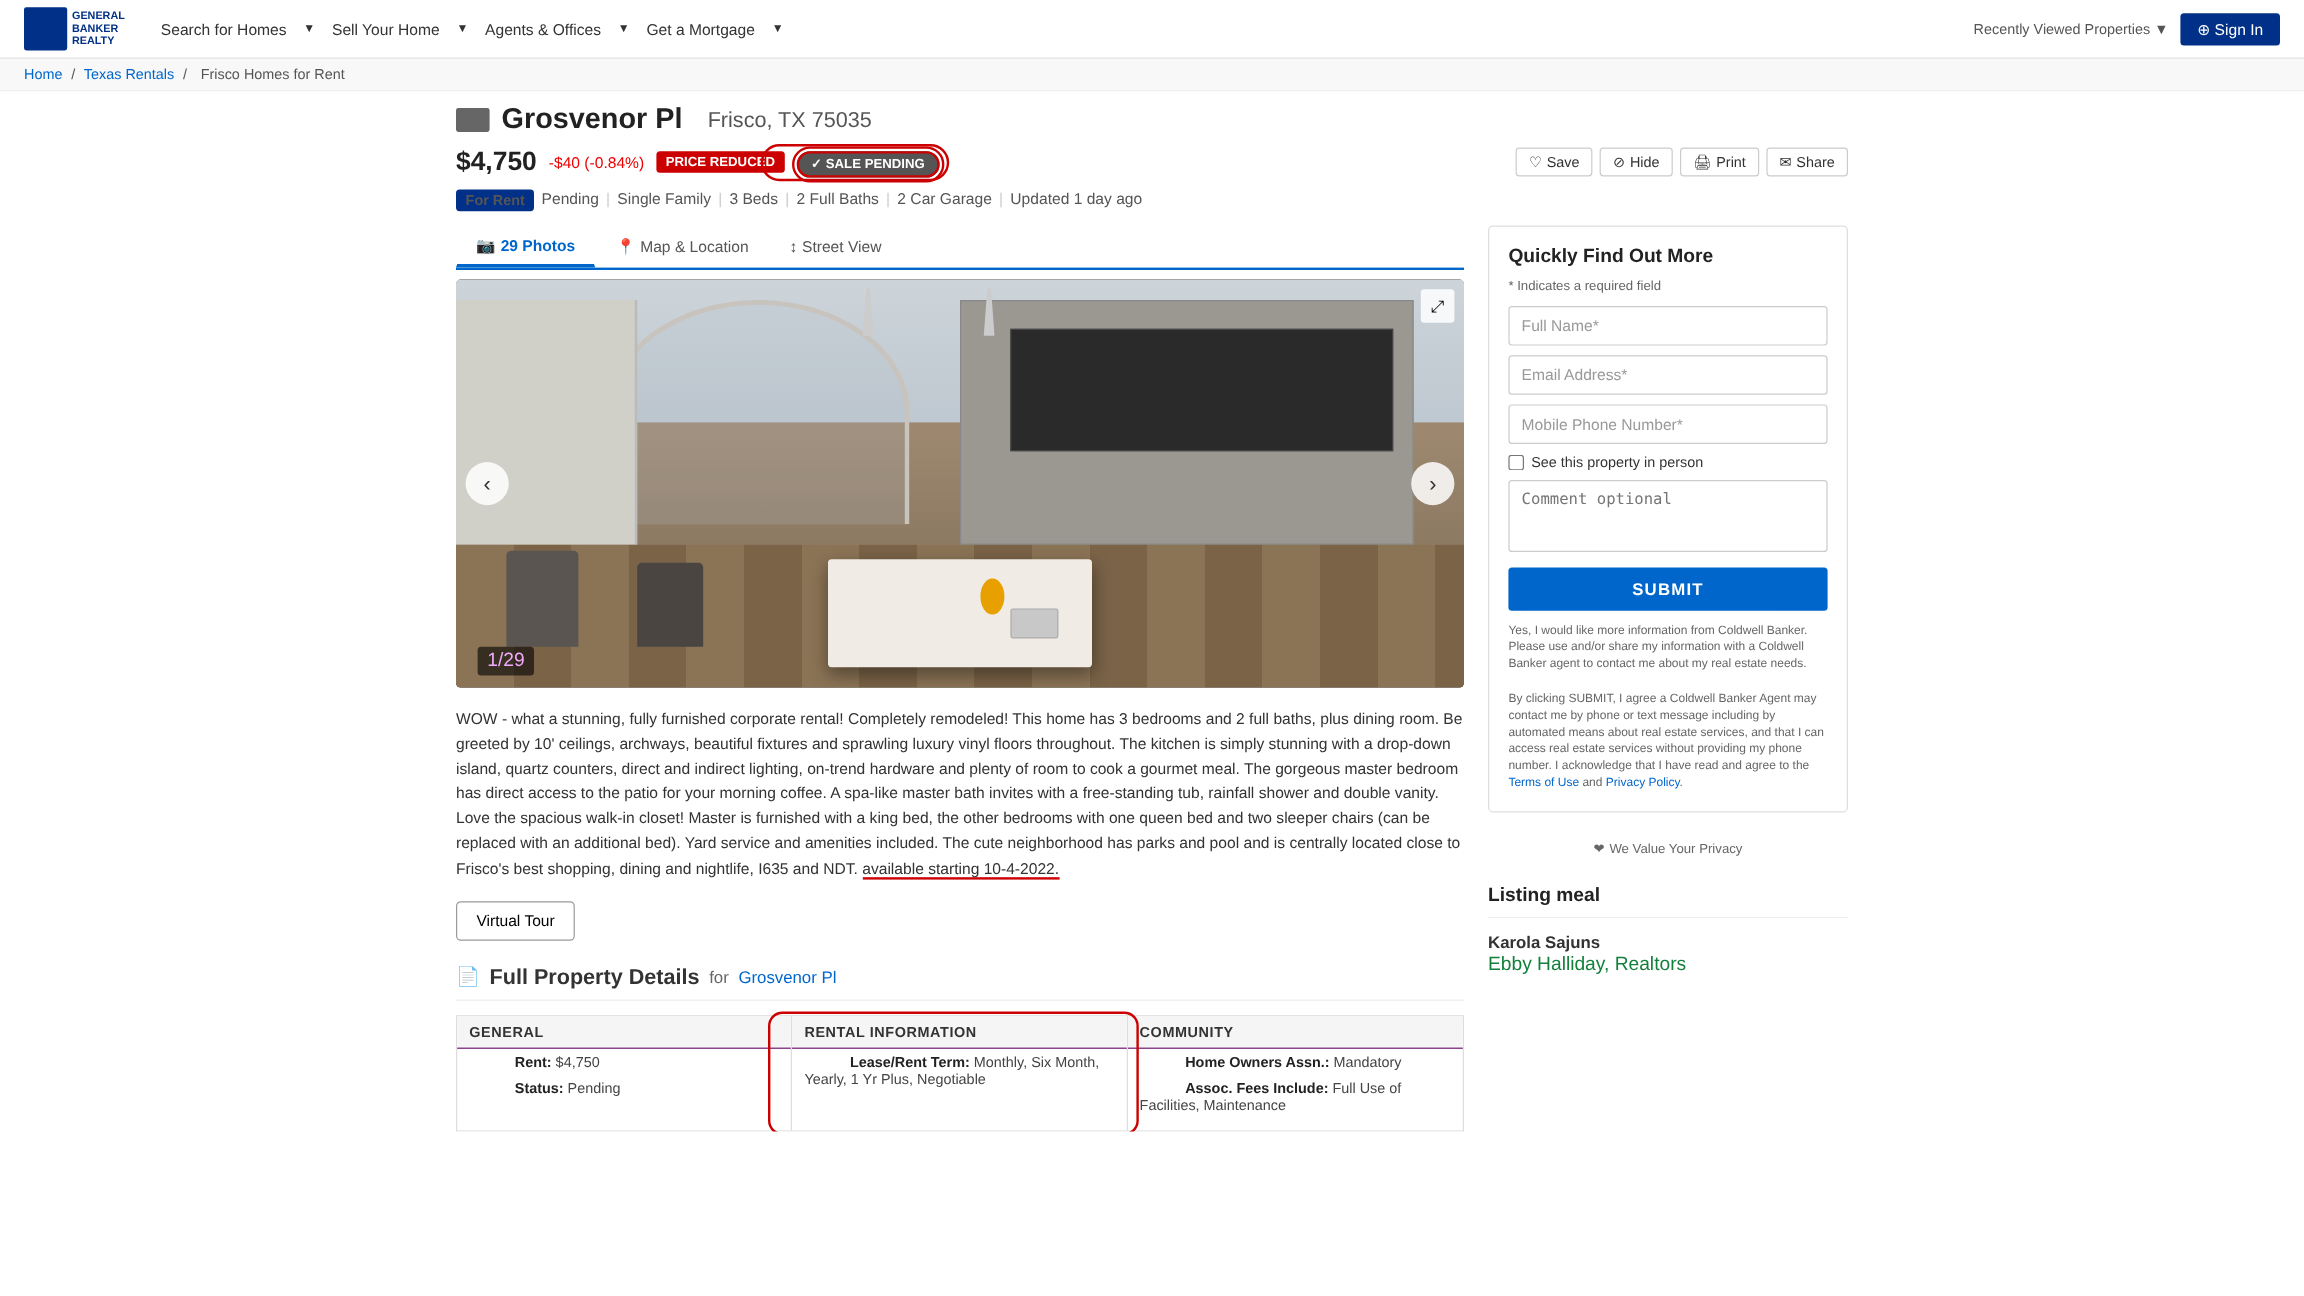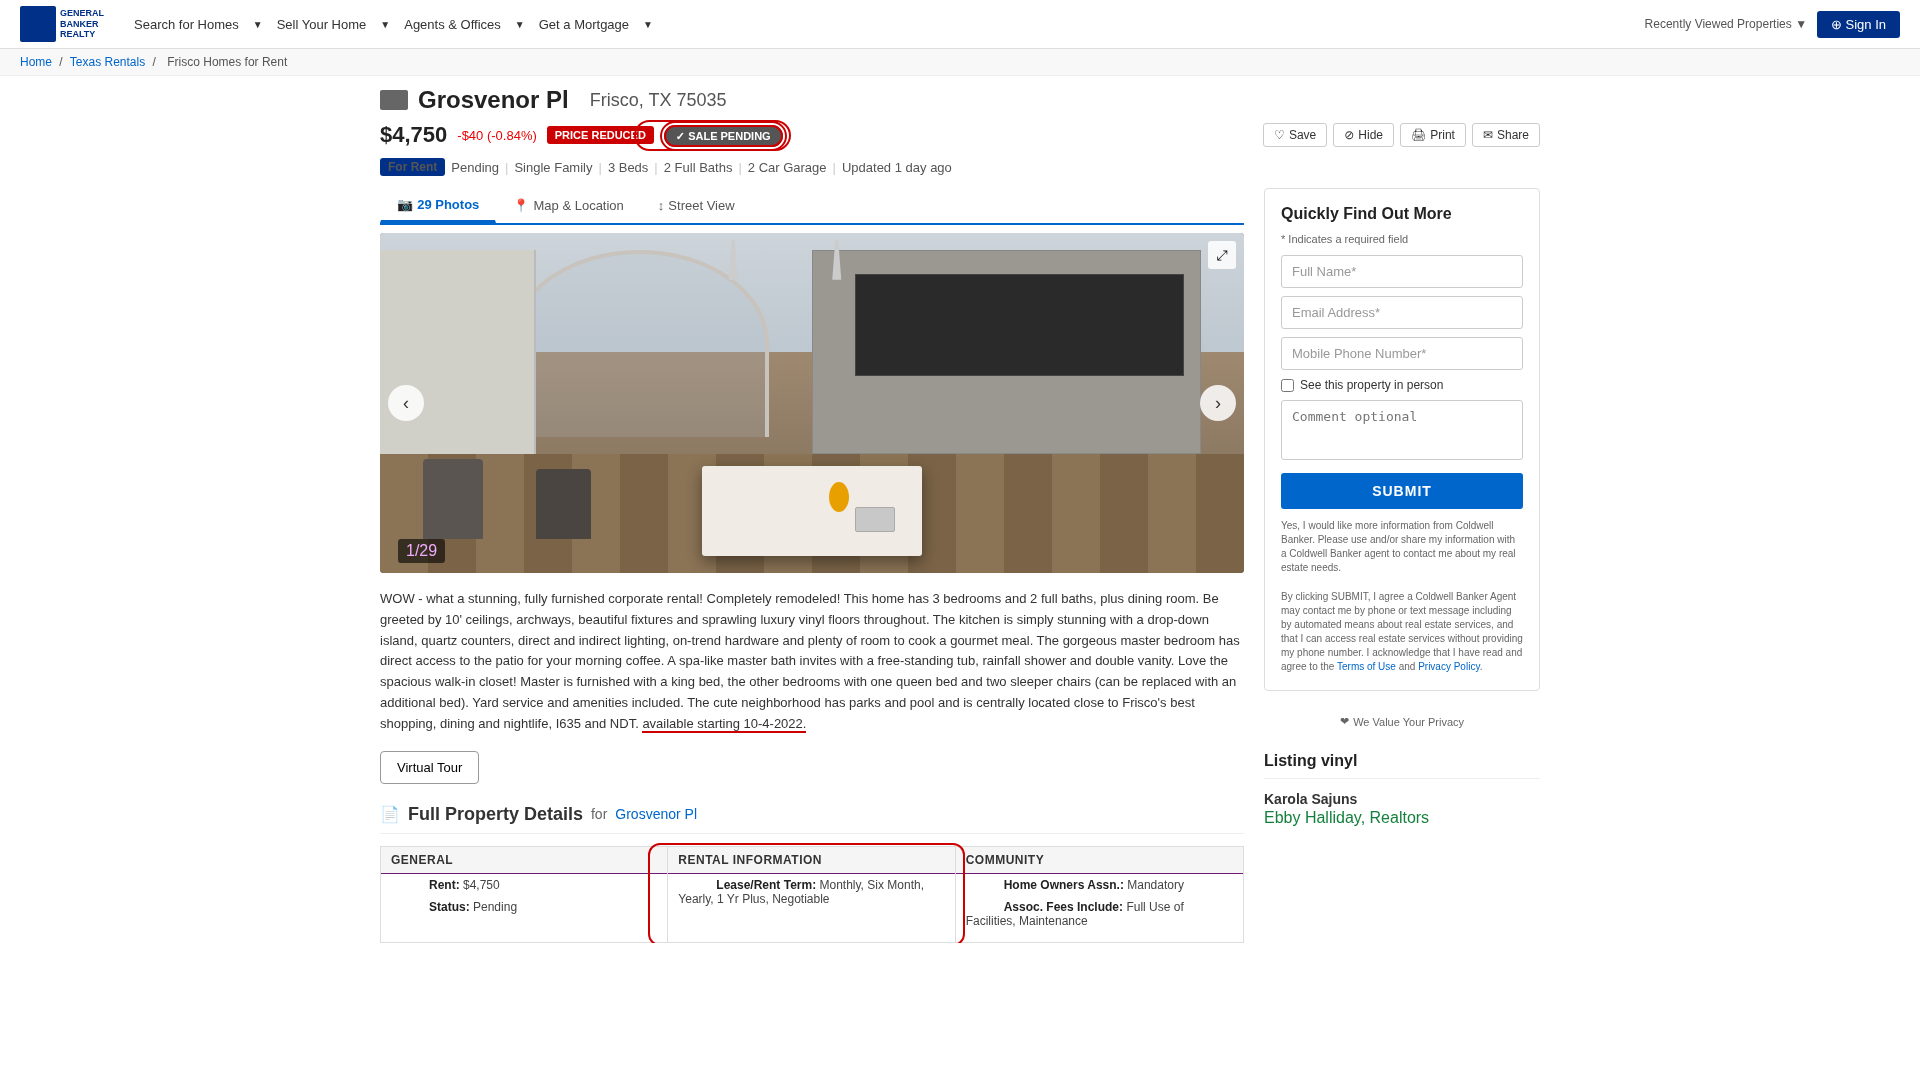--- a/index.html
+++ b/index.html
@@ -148,21 +148,21 @@
       font-size: 12px;
       color: #333;
       display: flex;
       align-items: center;
       gap: 4px;
     }
 
     
     .details-row {
       display: flex;
-      align-items: center;
+      align-items: flex-start;
       gap: 6px;
       margin-bottom: 12px;
       font-size: 13px;
     }
     .details-row span { color: #555; }
     .details-row .separator { color: #ccc; }
     .for-rent-badge {
       background: #003087;
       color: #fff;
       padding: 2px 8px;
@@ -194,21 +194,21 @@
       font-weight: bold;
     }
 
     
     .two-col {
       display: flex;
       gap: 20px;
       align-items: flex-start;
     }
     .left-col { flex: 1; min-width: 0; }
-    .right-col { width: 276px; flex-shrink: 0; }
+    .right-col { width: 300px; flex-shrink: 0; }
 
     
     .photo-area {
       position: relative;
       background: #222;
       border-radius: 4px;
       overflow: hidden;
       margin-bottom: 16px;
     }
     
@@ -697,21 +697,21 @@
           <a>Privacy Policy</a>.
         </p>
       </div>
 
       <div class="privacy-note">
         <span>❤</span>
         <span>We Value Your Privacy</span>
       </div>
 
       <div class="listing-agent">
-        <h3>Listing vinyl</h3>
+        <h3>Listing meal</h3>
         <div class="agent-name">Karola Sajuns</div>
         <div class="agent-company">Ebby Halliday, Realtors</div>
       </div>
 
     </div>
 
   </div>
 
 </div>
 

